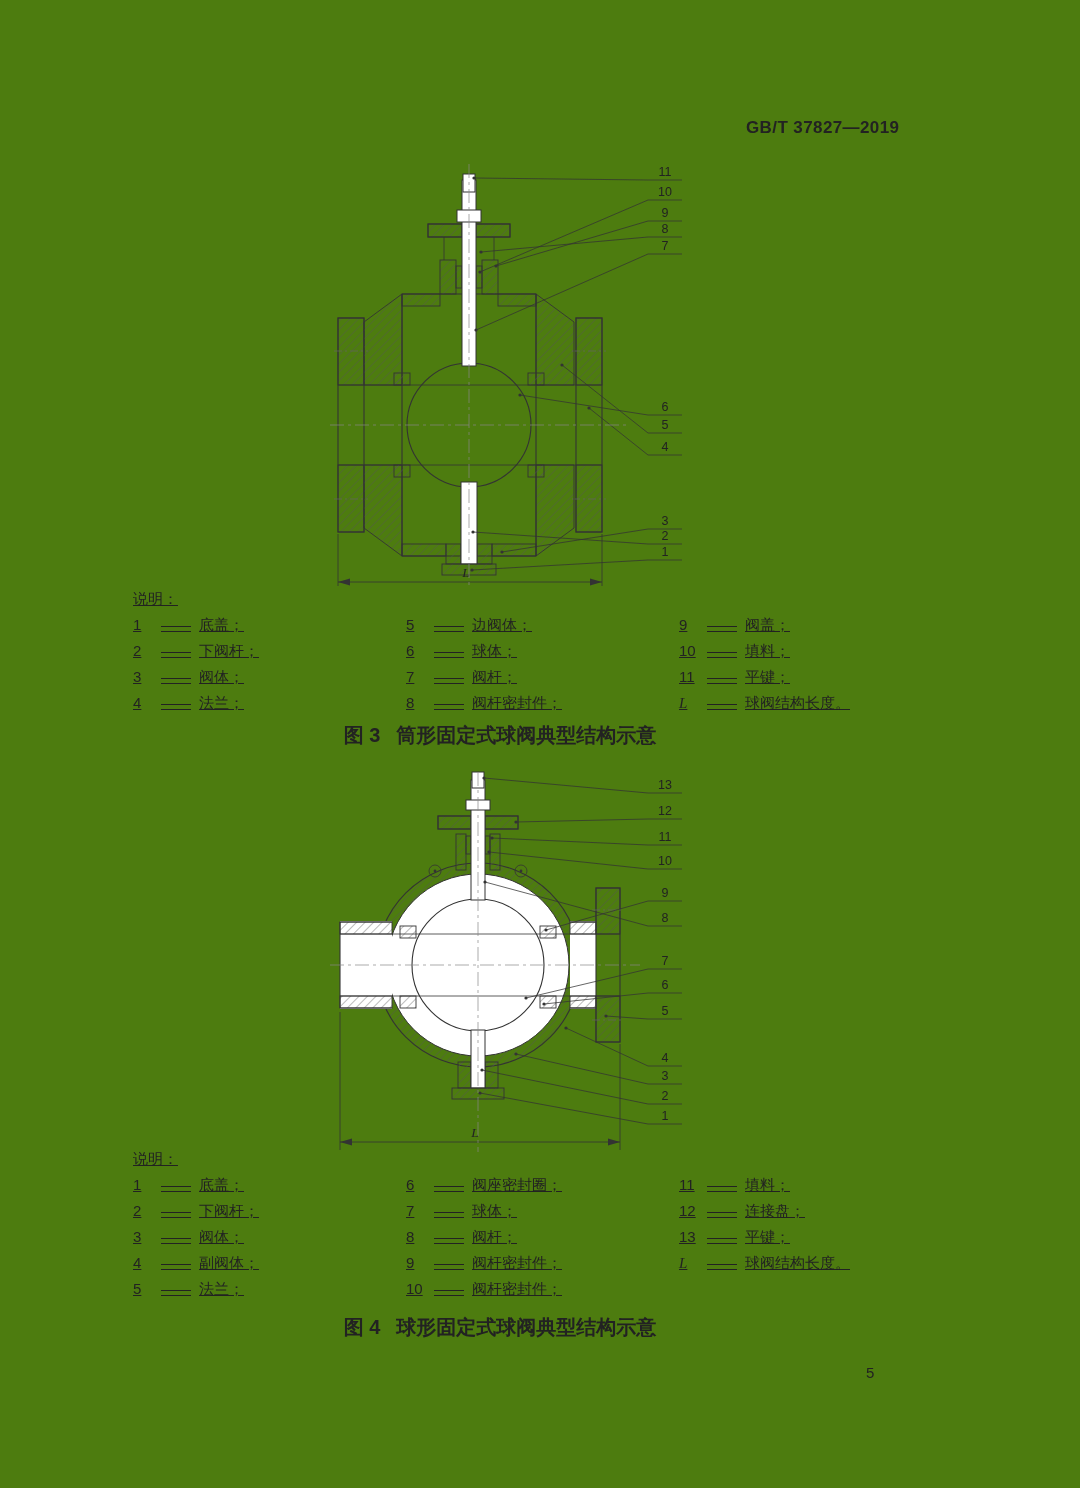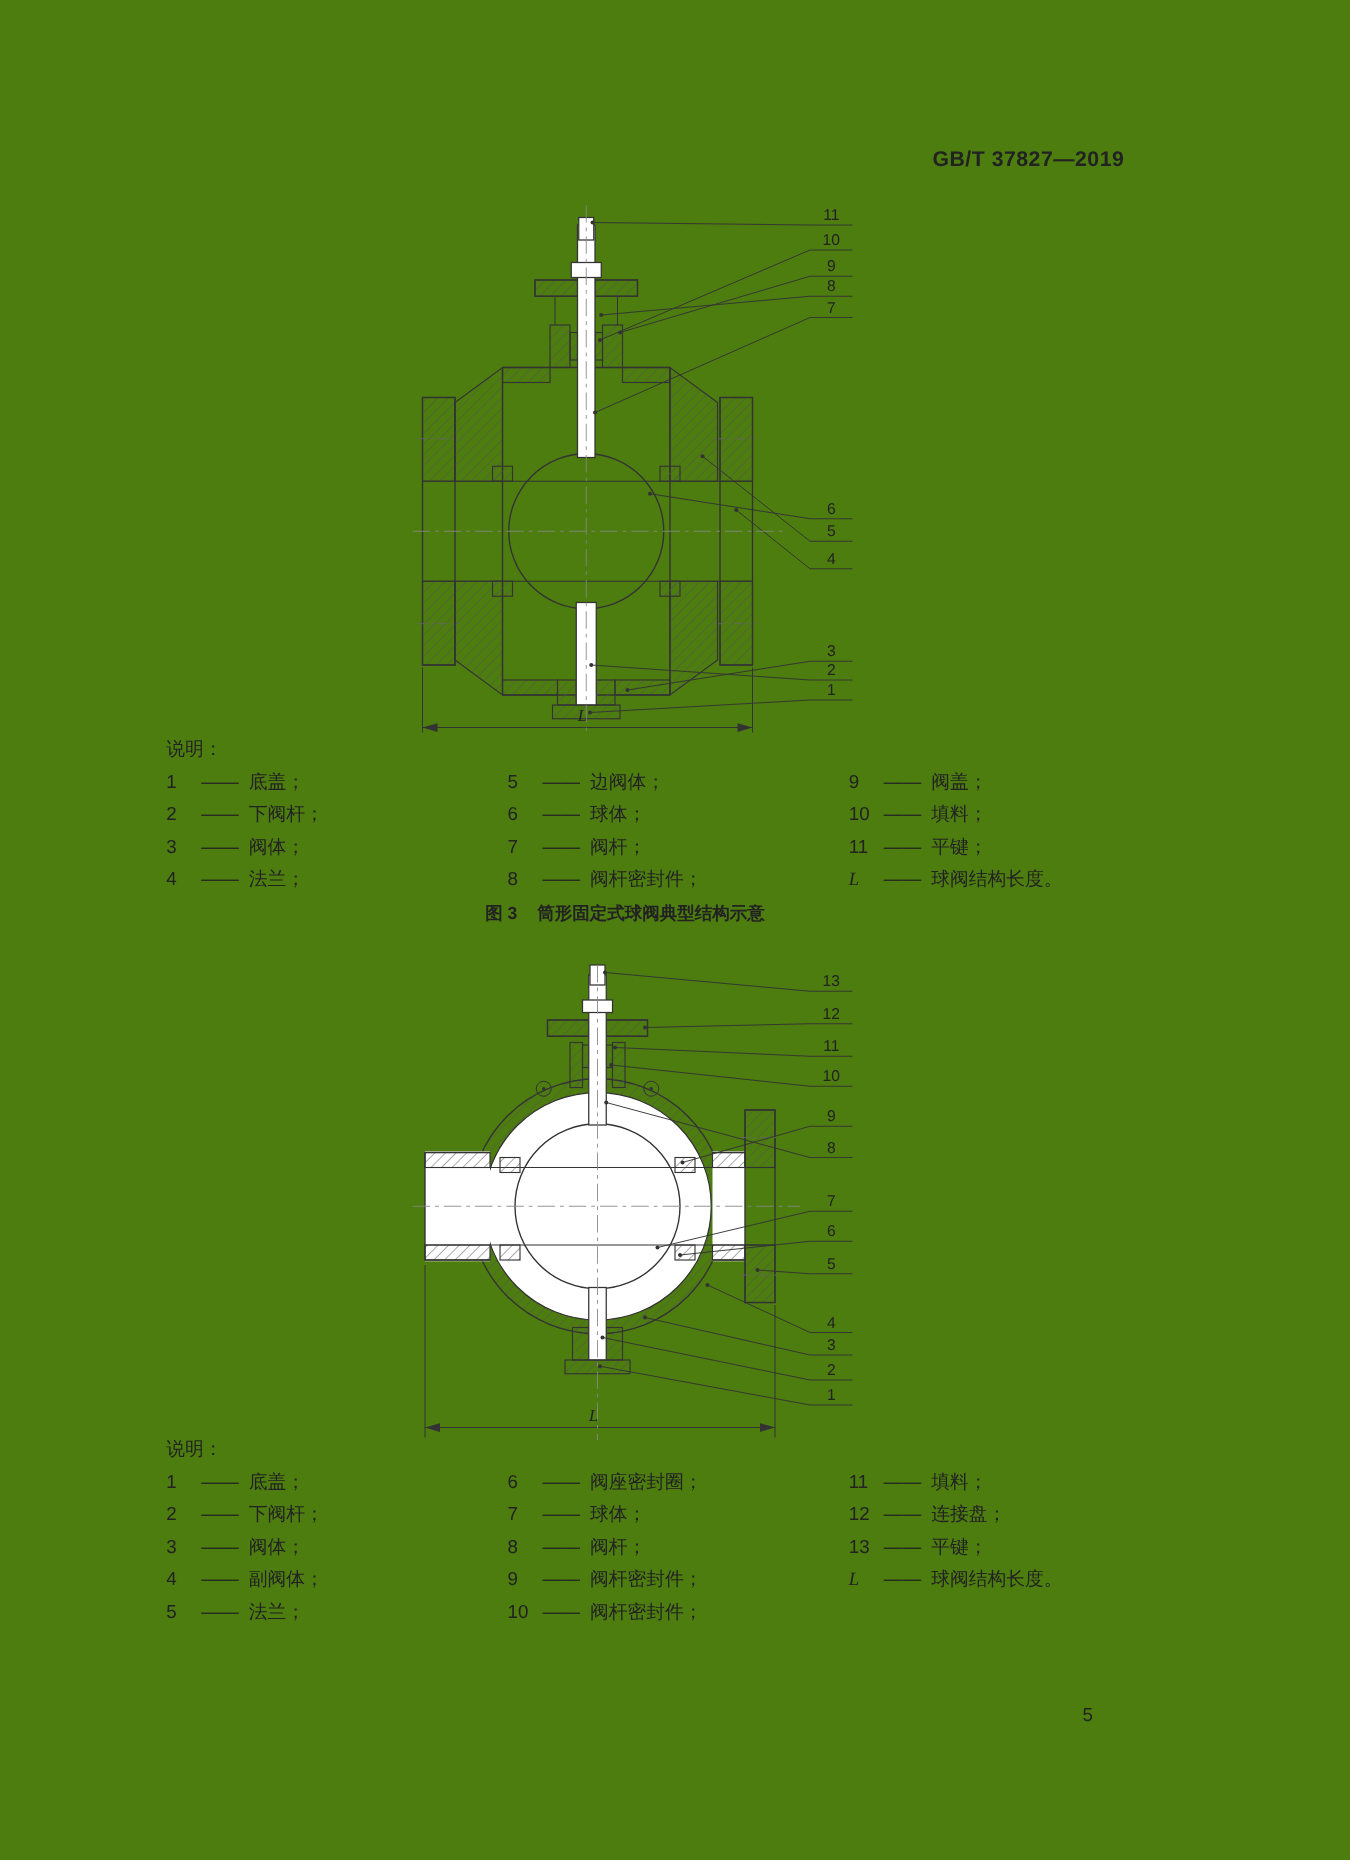--- a/index.html
+++ b/index.html
@@ -13,35 +13,35 @@
 
   .std-header {
     position:absolute; top:118px; left:746px;
     font-size:17px; font-weight:bold; letter-spacing:.4px;
   }
 
   .fig-svg { position:absolute; }
   #fig3-svg { top:160px; left:330px; }
   #fig4-svg { top:770px; left:330px; }
 
-  .legend { position:absolute; left:133px; font-size:15px; }
+  .legend { position:absolute; left:133px; font-size:15px;text-decoration:underline; }
   #legend3 { top:590px; }
   #legend4 { top:1150px; }
   .legend-title { font-size:15px; margin-bottom:7px; }
   .lcols { display:flex; }
   .lcol { width:273px; }
   .lcol:last-child { width:auto; }
   .lrow { display:flex; align-items:baseline; height:26px; }
   .lnum { min-width:26px; }
   .lnum.it, .dimlab { font-style:italic; font-family:"Liberation Serif","DejaVu Serif",serif; }
   .ldash { margin:0 8px 0 2px; white-space:nowrap; }
 
   .caption {
     position:absolute; left:0; width:1000px; text-align:center;
-    font-size:14px; font-weight:bold;
+    font-size:20px; font-weight:bold;
   }
   #caption3 { top:722px; }
   #caption4 { top:1314px; }
   .caption .cap-prefix { margin-right:16px; }
 
   .page-number { position:absolute; top:1364px; left:866px; font-size:15px; }
 
   
   .outl { fill:none; stroke:#333; stroke-width:1.1; }
   .thin { fill:none; stroke:#333; stroke-width:.8; }
@@ -544,15 +544,18 @@
           </div>
         <div class="lrow">
             <span class="lnum it">L</span>
             <span class="ldash">——</span>
             <span>球阀结构长度。</span>
           </div>
       </div>
     </div>
   </div>
 
+  <div class="caption" id="caption4">
+    <span class="cap-prefix">图 4</span><span>球形固定式球阀典型结构示意</span>
+  </div>
 
   <div class="page-number">5</div>
 </div>
 
 </body></html>

